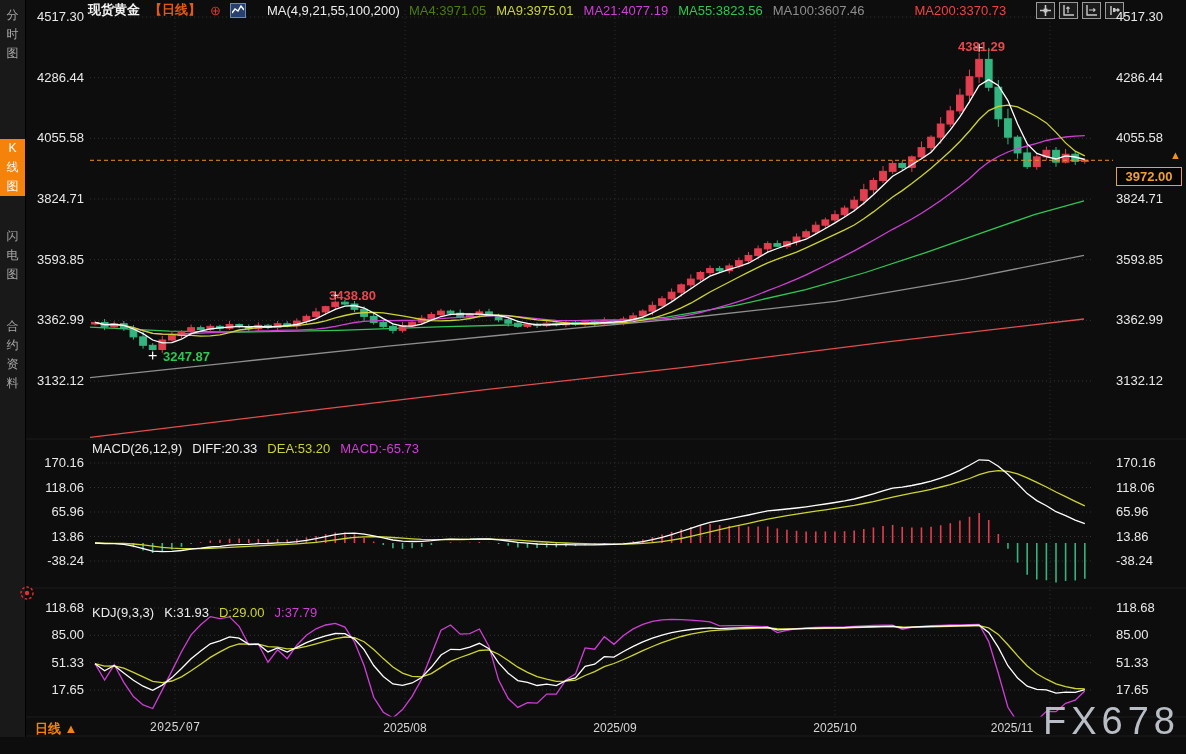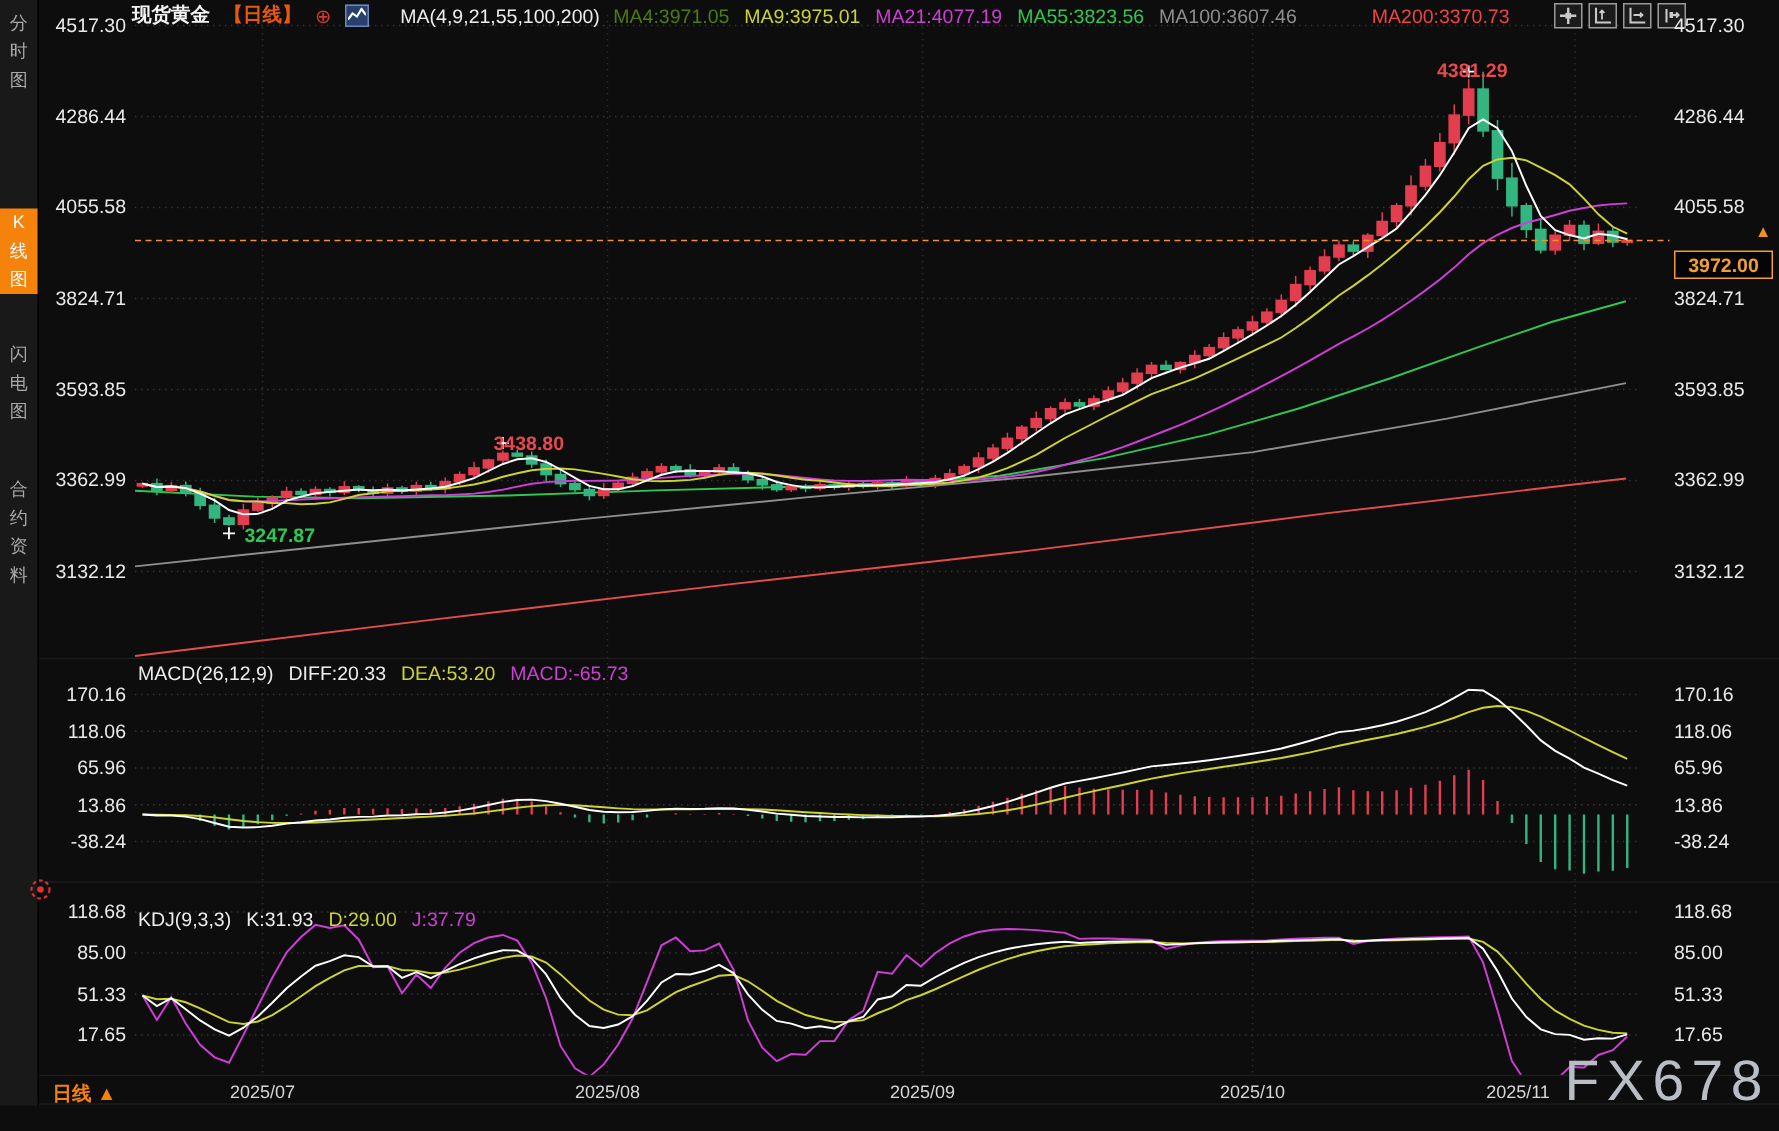--- a/index.html
+++ b/index.html
@@ -533,21 +533,21 @@
   </span>
 
   <div class="anno" style="left:958px;top:39px;color:#e5484d;">4381.29</div>
   <div class="anno" style="left:329px;top:288px;color:#e5484d;">3438.80</div>
   <div class="anno" style="left:163px;top:349px;color:#2fc653;">3247.87</div>
 
   <div id="price-box">3972.00</div>
   <span id="price-arrow">▲</span>
 
   <div id="dates">
-      <div class="xdate" style="left: 175px;">2025/07</div>
+      <div class="xdate" style="left: 175px; font-family: Liberation Mono, monospace;">2025/07</div>
       <div class="xdate" style="left: 405px;">2025/08</div>
       <div class="xdate" style="left: 615px;">2025/09</div>
       <div class="xdate" style="left: 835px;">2025/10</div>
       <div class="xdate" style="left: 1012px;">2025/11</div>
     </div>
   <div id="period-tag">日线 ▲</div>
   <div id="watermark">FX678</div>
 
 </div>
 

